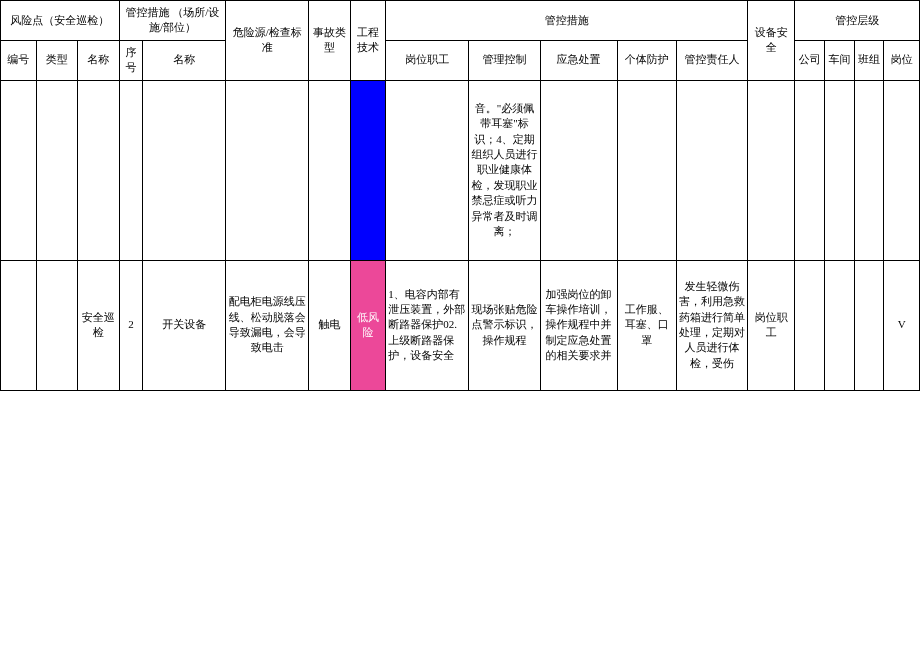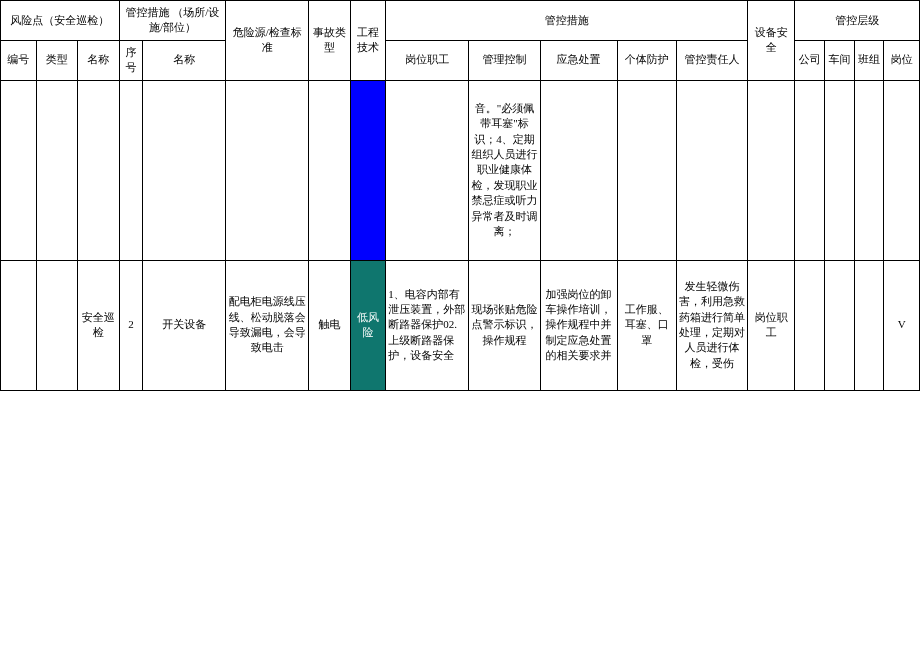--- a/index.html
+++ b/index.html
@@ -27,21 +27,21 @@
       line-height: 1.4;
     }
     th {
       font-weight: normal;
     }
     .risk-cell {
       background: #0000ff;
       color: #fff;
     }
     .risk-cell-low {
-      background: #0f766e;
+      background: #ec4899;
       color: #fff;
     }
     .left-align {
       text-align: left;
     }
     .col-id { width: 30px; }
     .col-type { width: 35px; }
     .col-name { width: 35px; }
     .col-seq { width: 20px; }
     .col-stepname { width: 70px; }

